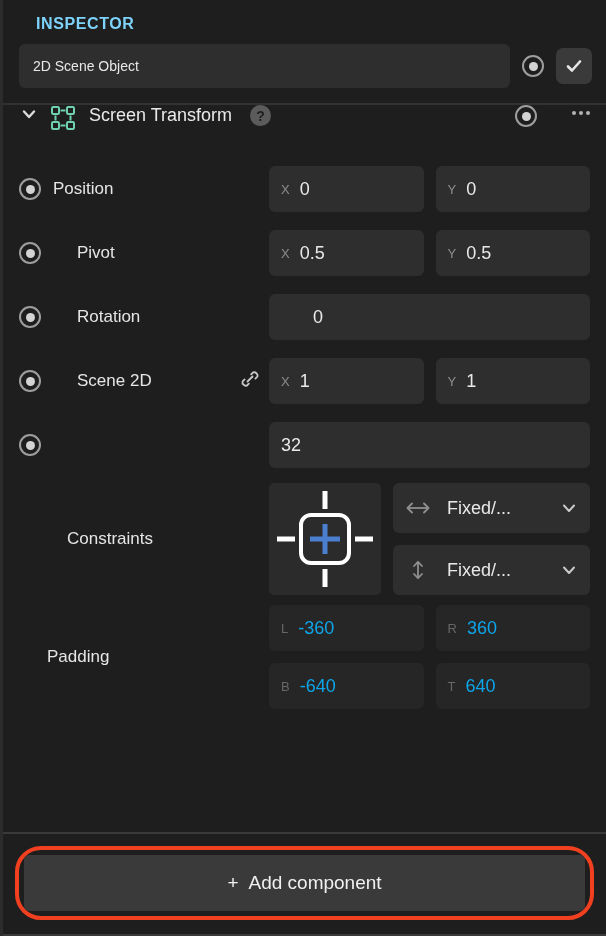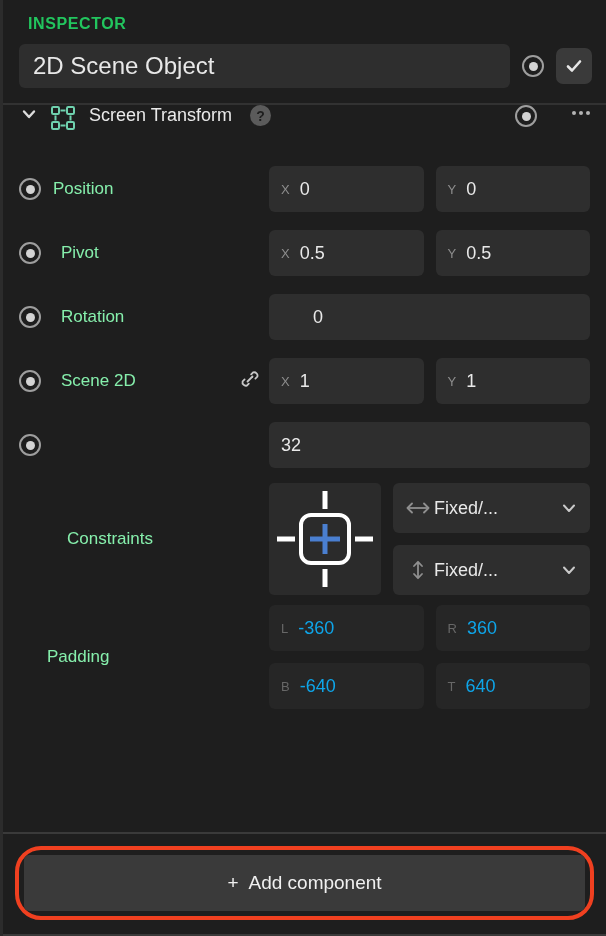--- a/index.html
+++ b/index.html
@@ -17,45 +17,45 @@
     width: 606px;
     height: 936px;
     background: #1e1e1e;
     border-left: 3px solid #2c2c2c;
     display: flex;
     flex-direction: column;
   }
 
   
   .inspector-title {
-    color: #22c55e;
+    color: #7dd3fc;
     font-size: 16px;
     font-weight: bold;
     letter-spacing: 0.6px;
-    padding: 15px 0 10px 25px;
+    padding: 15px 0 10px 33px;
   }
 
   
   .name-row {
     display: flex;
     align-items: center;
     padding: 0 14px 0 16px;
     gap: 12px;
     height: 46px;
   }
   .name-field {
     flex: 1;
     height: 44px;
     background: #2e2e2e;
     border-radius: 6px;
     display: flex;
     align-items: center;
     padding-left: 14px;
     color: #e8e8e8;
-    font-size: 24px;
+    font-size: 14px;
   }
   .record-dot {
     width: 22px; height: 22px;
     border-radius: 50%;
     border: 2px solid #9e9e9e;
     display: flex; align-items: center; justify-content: center;
     flex: 0 0 auto;
   }
   .record-dot::after {
     content: "";
@@ -120,25 +120,25 @@
   }
   .plabel-cell {
     width: 250px;
     flex: 0 0 250px;
     display: flex;
     align-items: center;
     gap: 12px;
     padding-right: 6px;
   }
   .plabel {
-    color: #86efac;
+    color: #e5e5e5;
     font-size: 17px;
     line-height: 1.3;
   }
-  .plabel.indent { margin-left: 8px; }
+  .plabel.indent { margin-left: 24px; }
   .plabel.wrap { max-width: 150px; }
   .label-spacer { flex: 1; }
 
   .link-icon { flex: 0 0 auto; margin-right: 2px; }
 
   .fields {
     flex: 1;
     display: flex;
     gap: 12px;
   }
@@ -212,21 +212,21 @@
     flex-direction: column;
     gap: 12px;
   }
   .csel {
     height: 50px;
     background: #2e2e2e;
     border-radius: 6px;
     display: flex;
     align-items: center;
     padding: 0 12px;
-    gap: 3px;
+    gap: 16px;
   }
   .csel .ctext {
     flex: 1;
     color: #e9e9e9;
     font-size: 18px;
     white-space: nowrap;
     overflow: hidden;
   }
 
   

